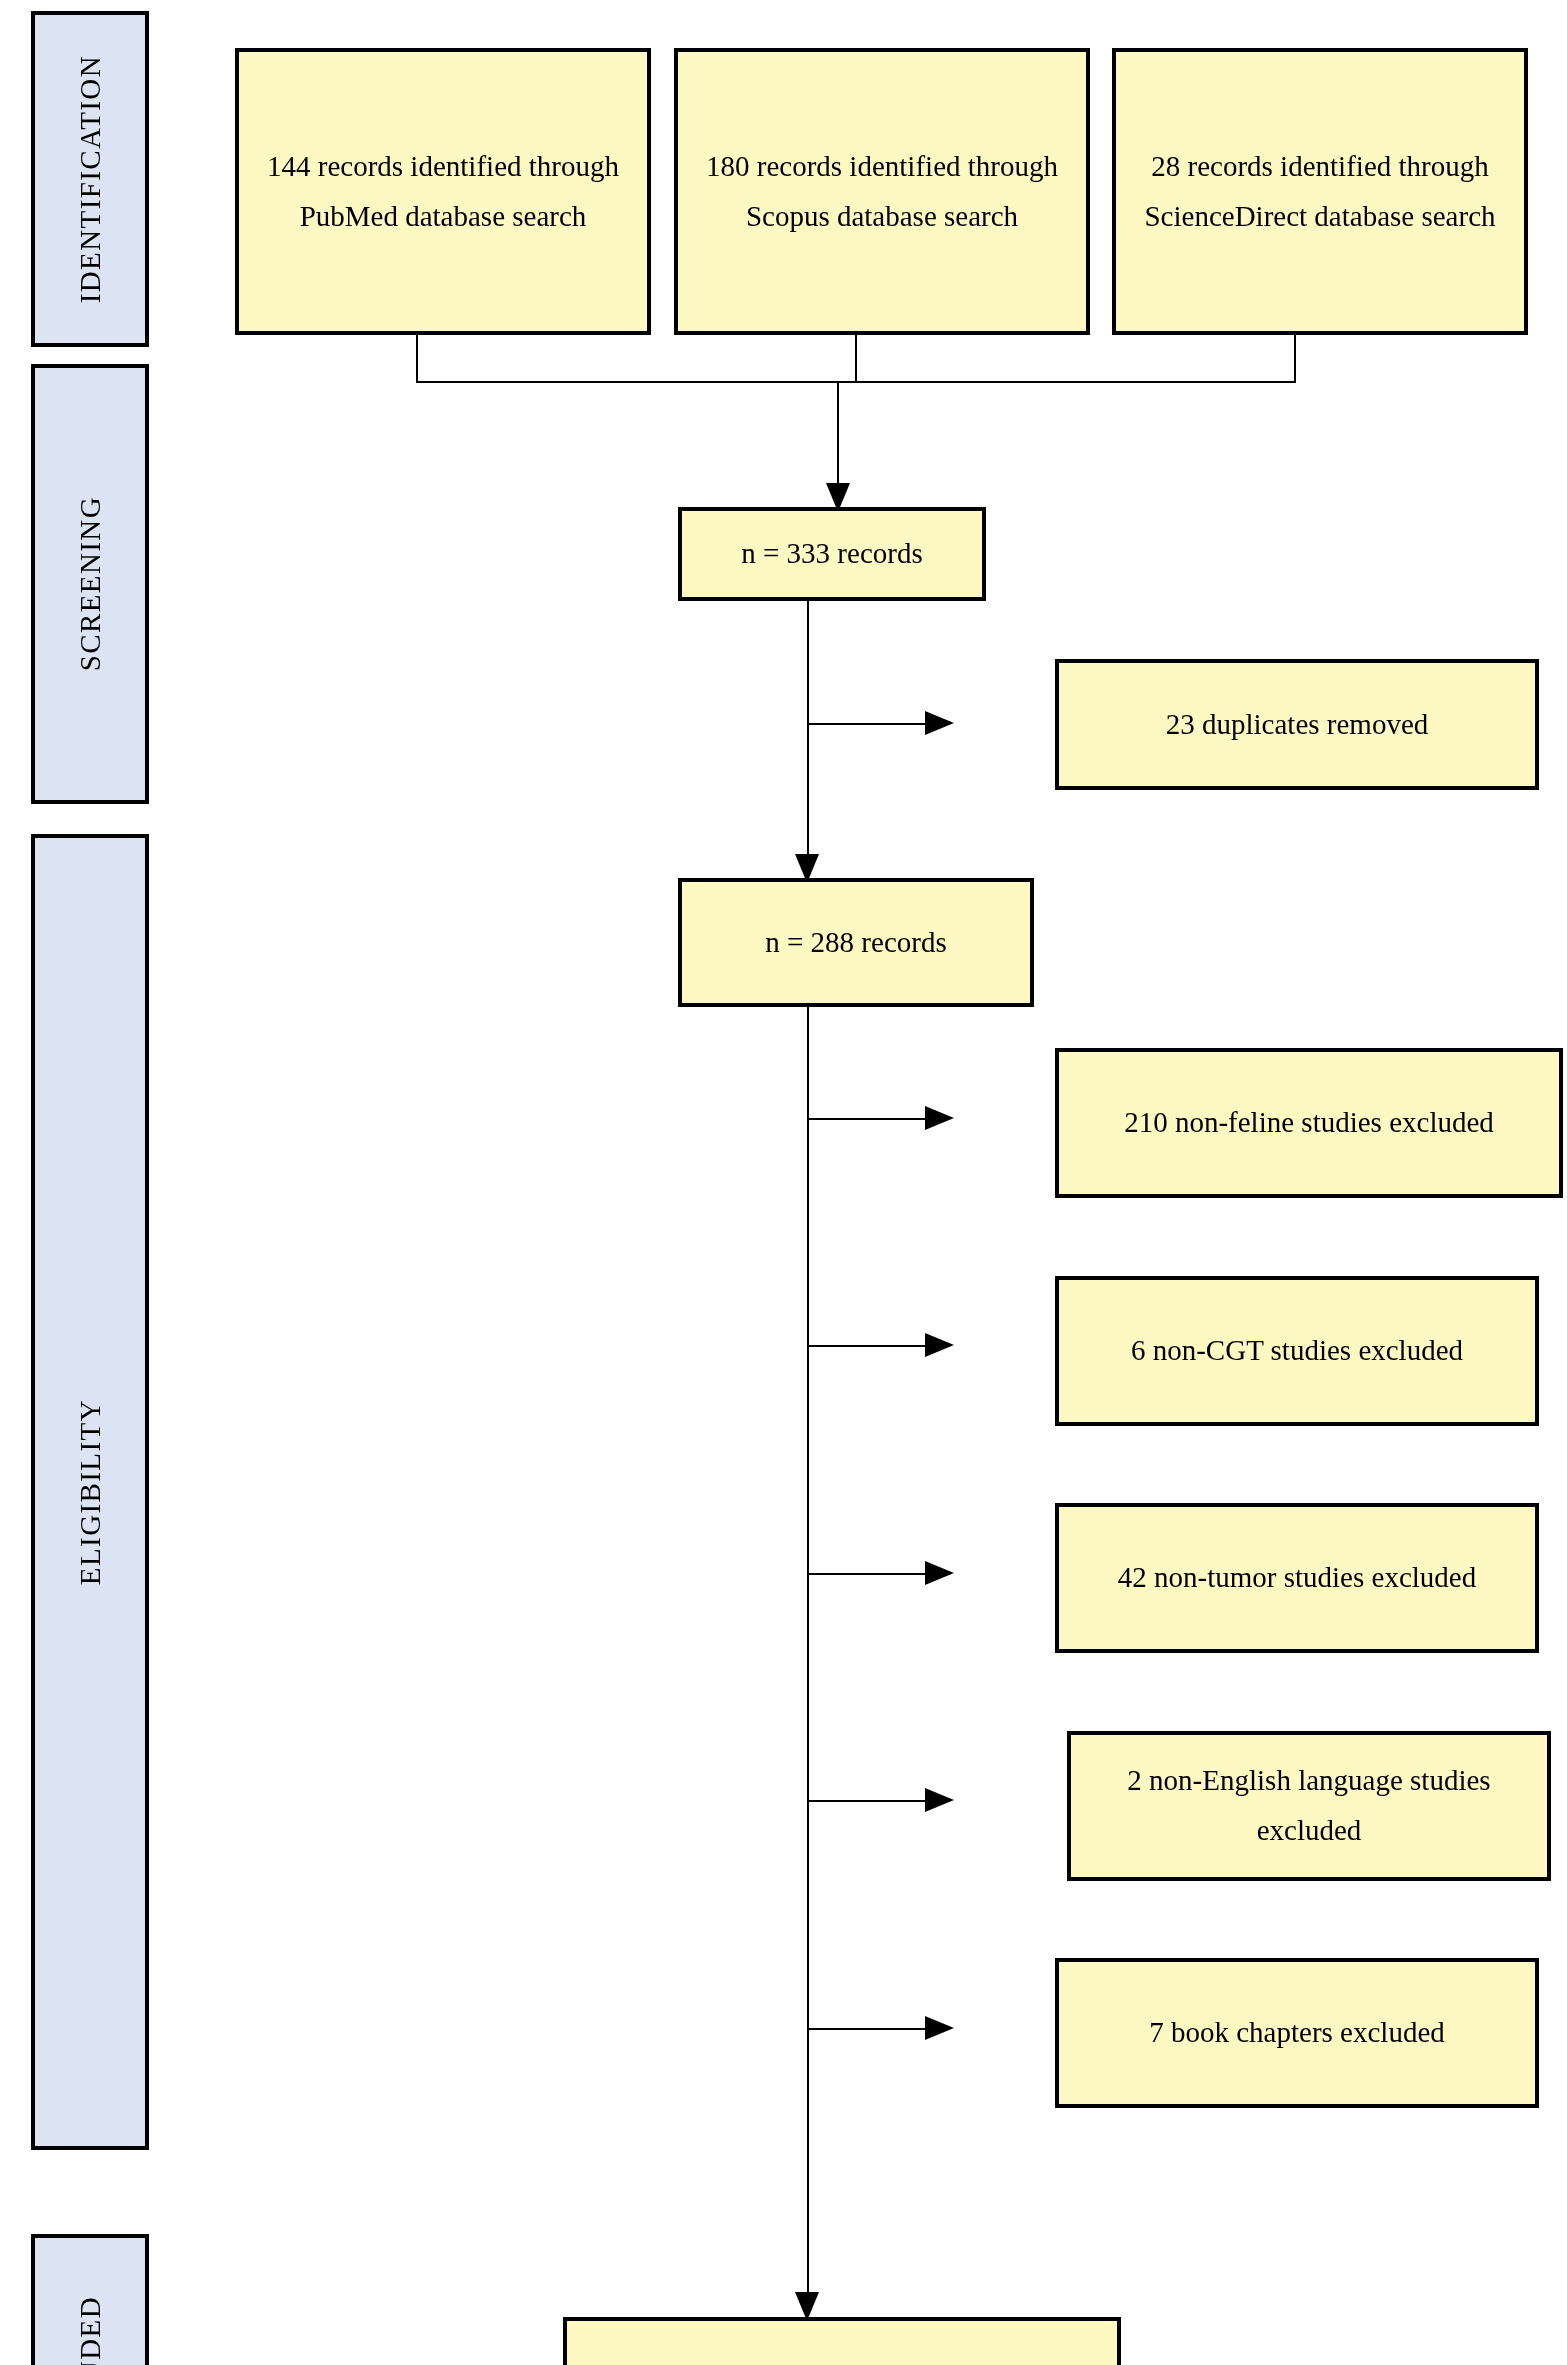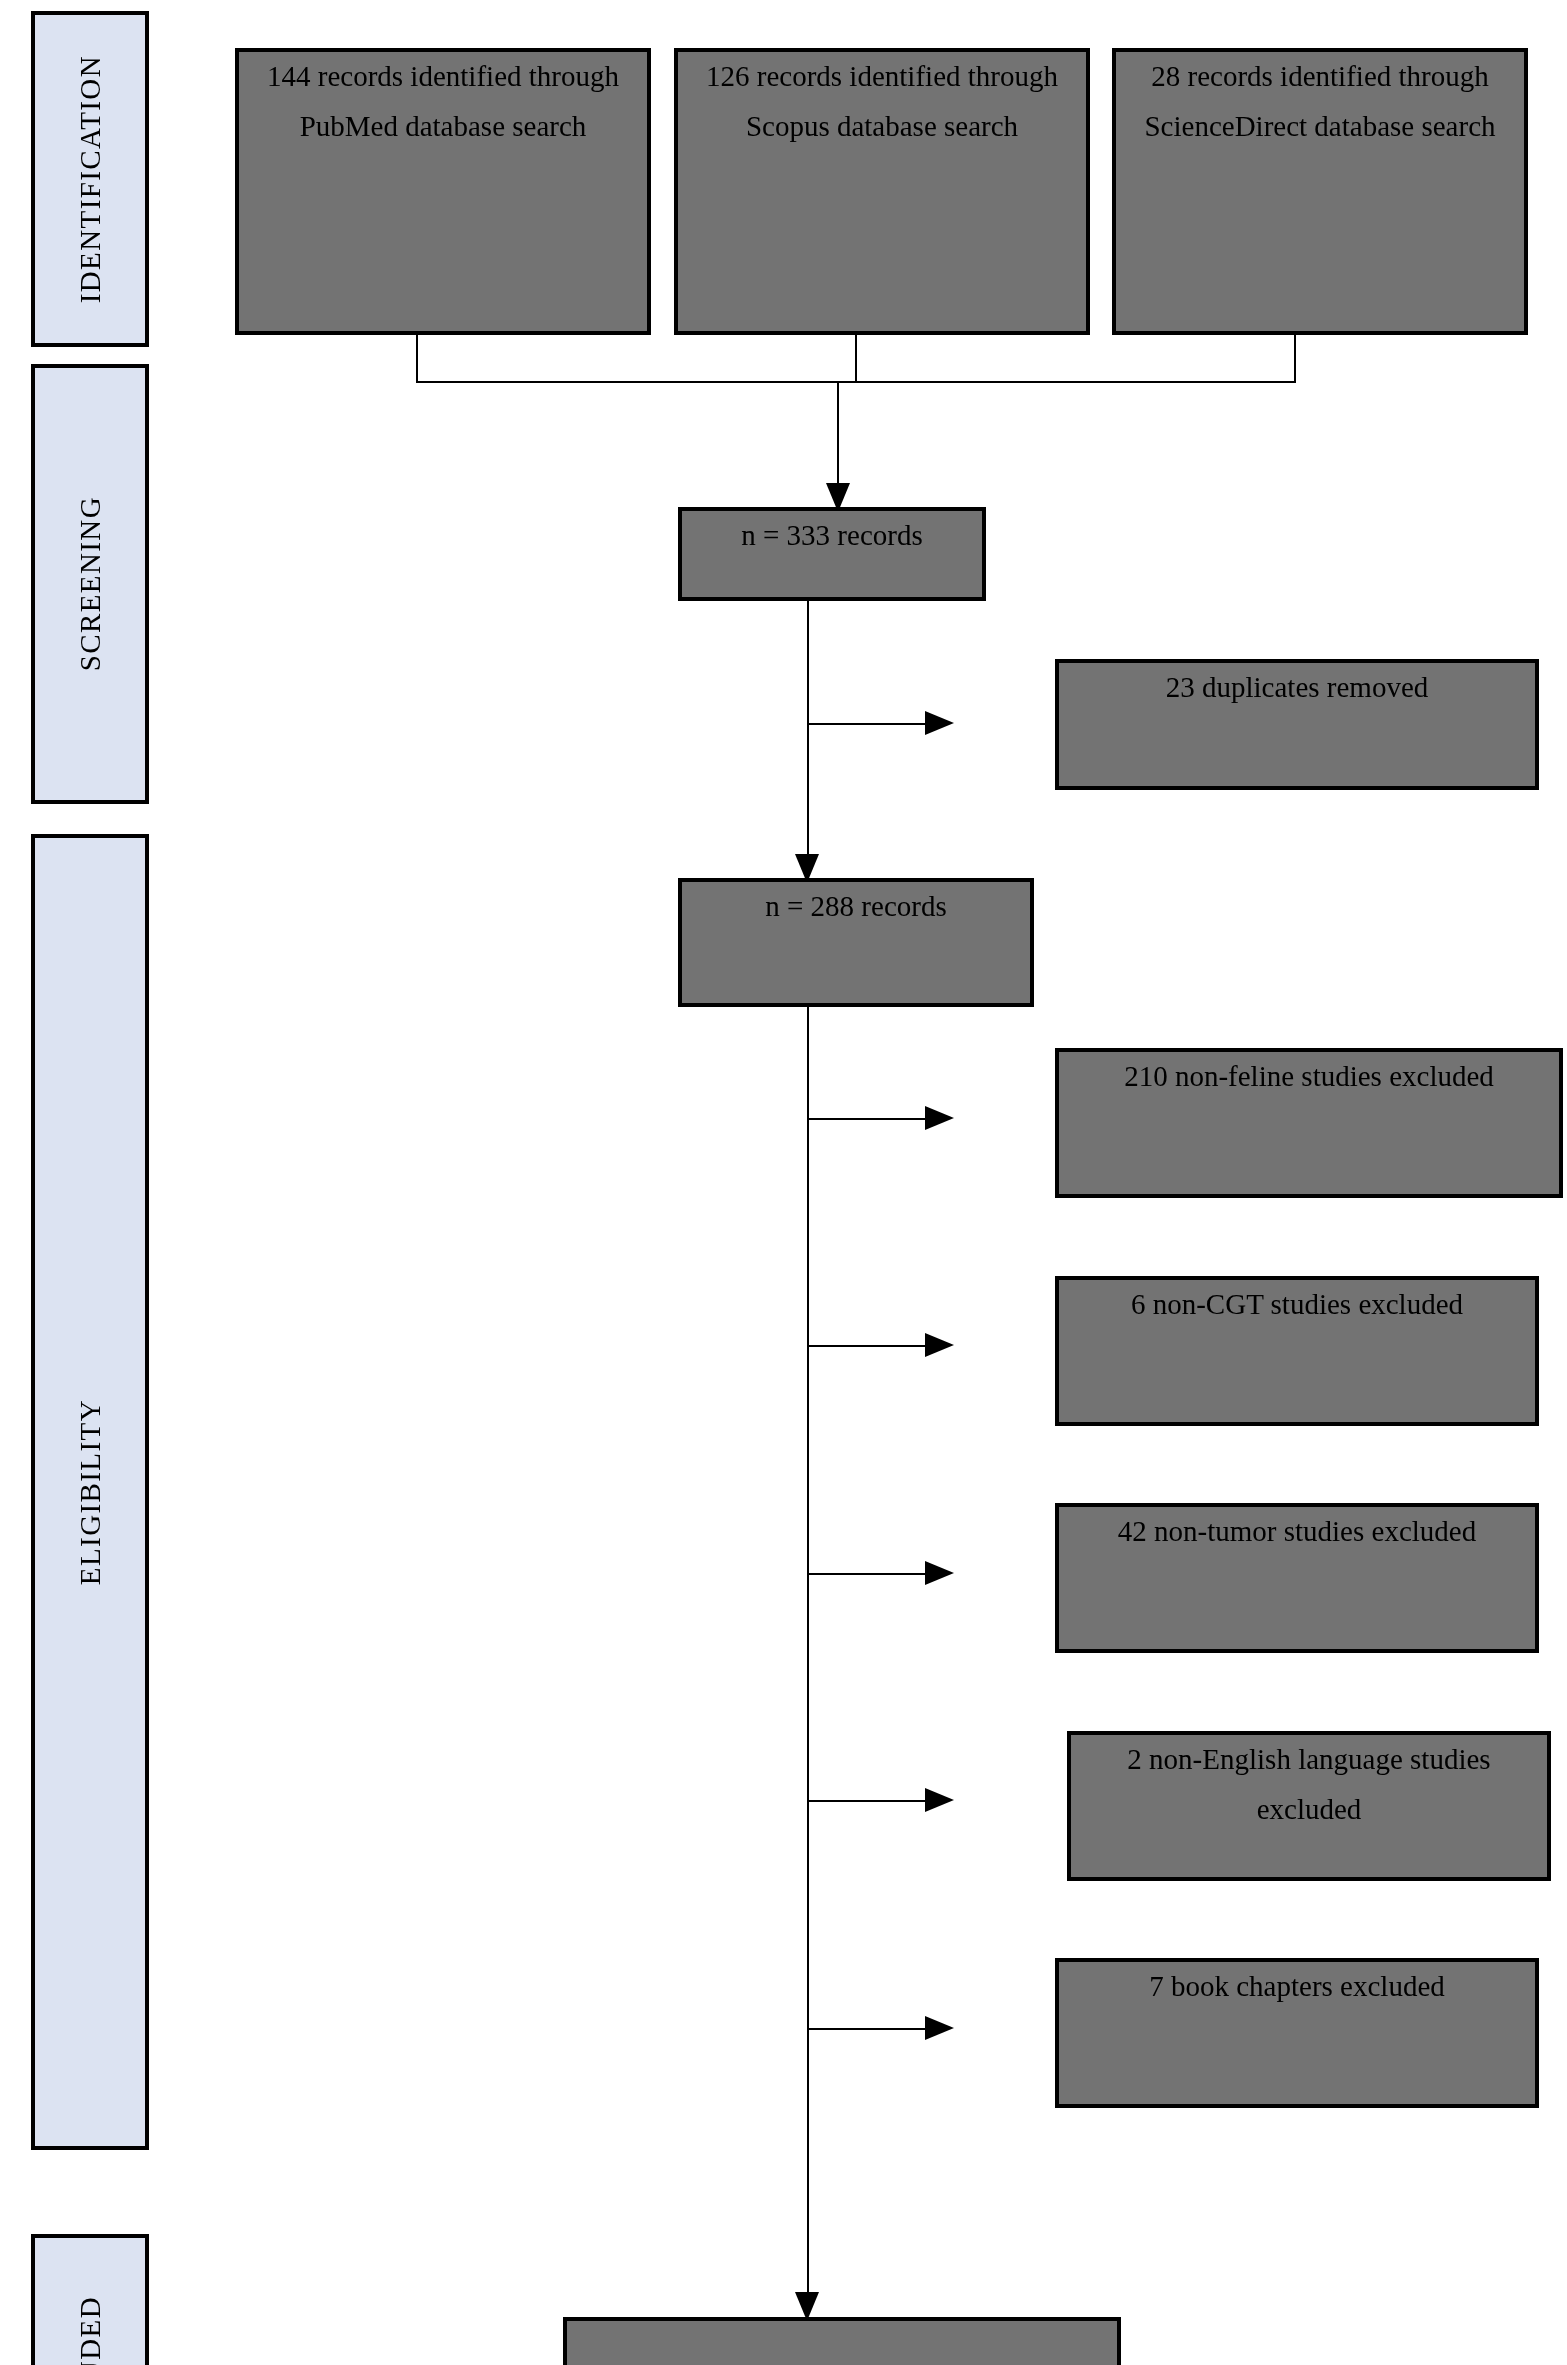--- a/index.html
+++ b/index.html
@@ -36,25 +36,25 @@
     font-size: 29px;
     letter-spacing: 1.4px;
     line-height: 1;
     white-space: nowrap;
     color: #000000;
   }
 
   
   .node {
     position: absolute;
-    background: #737373;
+    background: #fef9c3;
     border: 4.3px solid #000000;
     box-sizing: border-box;
     display: flex;
-    align-items: flex-start;
+    align-items: center;
     justify-content: center;
     text-align: center;
   }
   .node-text {
     font-size: 29px;
     line-height: 1.72;
     padding: 0 12.3px;
     color: #000000;
   }
 
@@ -105,21 +105,21 @@
 
   <div class="phase-box" style="left:31px; top:2234px; width:118px; height:284px;">
     <span class="phase-label">INCLUDED</span>
   </div>
 
   <div class="node" style="left:235px; top:48px; width:416px; height:287px;">
     <div class="node-text">144 records identified through PubMed database search</div>
   </div>
 
   <div class="node" style="left:674px; top:48px; width:416px; height:287px;">
-    <div class="node-text">126 records identified through Scopus database search</div>
+    <div class="node-text">180 records identified through Scopus database search</div>
   </div>
 
   <div class="node" style="left:1112px; top:48px; width:416px; height:287px;">
     <div class="node-text">28 records identified through ScienceDirect database search</div>
   </div>
 
   <div class="vline" style="left:416px; top:334px; height:47px;"></div>
   <div class="vline" style="left:855px; top:334px; height:47px;"></div>
   <div class="vline" style="left:1294px; top:334px; height:47px;"></div>
 

